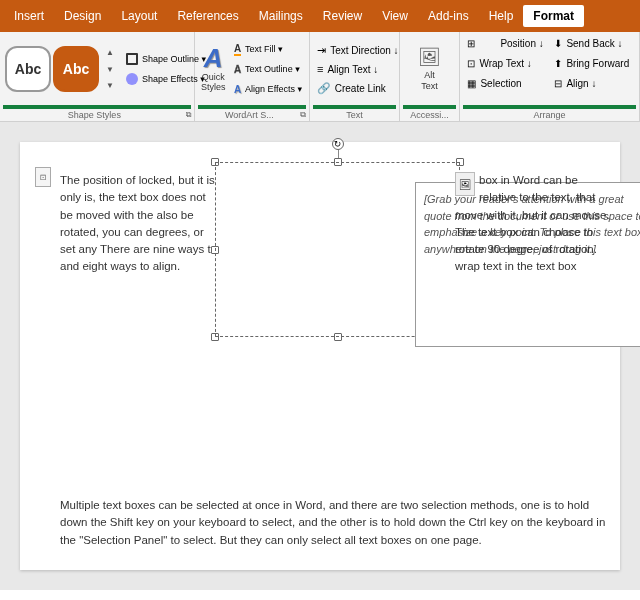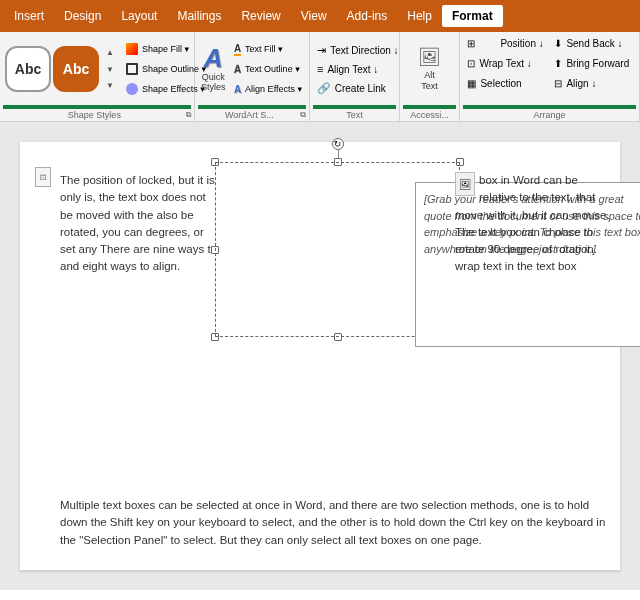--- a/index.html
+++ b/index.html
@@ -226,20 +226,21 @@
       gap: 2px;
     }
   </style>
 </head>
 <body>
 
 <div class="menu-bar">
   <span class="menu-item">Insert</span>
   <span class="menu-item">Design</span>
   <span class="menu-item">Layout</span>
+  <span class="menu-item">References</span>
   <span class="menu-item">Mailings</span>
   <span class="menu-item">Review</span>
   <span class="menu-item">View</span>
   <span class="menu-item">Add-ins</span>
   <span class="menu-item">Help</span>
   <span class="menu-item active">Format</span>
 </div>
 
 <div class="full-ribbon-row" style="min-height:90px;">
 
@@ -255,24 +256,20 @@
         </div>
 
         <div style="display:flex;flex-direction:column;height:46px;justify-content:space-between;margin-left:1px;">
           <span class="dropdown-arrow">▲</span>
           <span class="dropdown-arrow">▼</span>
           <span class="dropdown-arrow">▼</span>
         </div>
       </div>
 
       <div style="display:flex;flex-direction:column;justify-content:center;gap:2px;height:58px;">
-        <div class="small-btn-row">
-          <span style="display:inline-block;width:12px;height:12px;background:linear-gradient(135deg,#f90,#f00);border-radius:1px;margin-right:2px;"></span>
-          <span style="font-size:9px;">Shape Fill ▾</span>
-        </div>
         <div class="small-btn-row">
           <span style="display:inline-block;width:12px;height:12px;border:2px solid #333;border-radius:1px;margin-right:2px;"></span>
           <span style="font-size:9px;">Shape Outline ▾</span>
         </div>
         <div class="small-btn-row">
           <span style="display:inline-block;width:12px;height:12px;background:#66f;border-radius:50%;margin-right:2px;opacity:0.7;"></span>
           <span style="font-size:9px;">Shape Effects ▾</span>
         </div>
       </div>
     </div>

